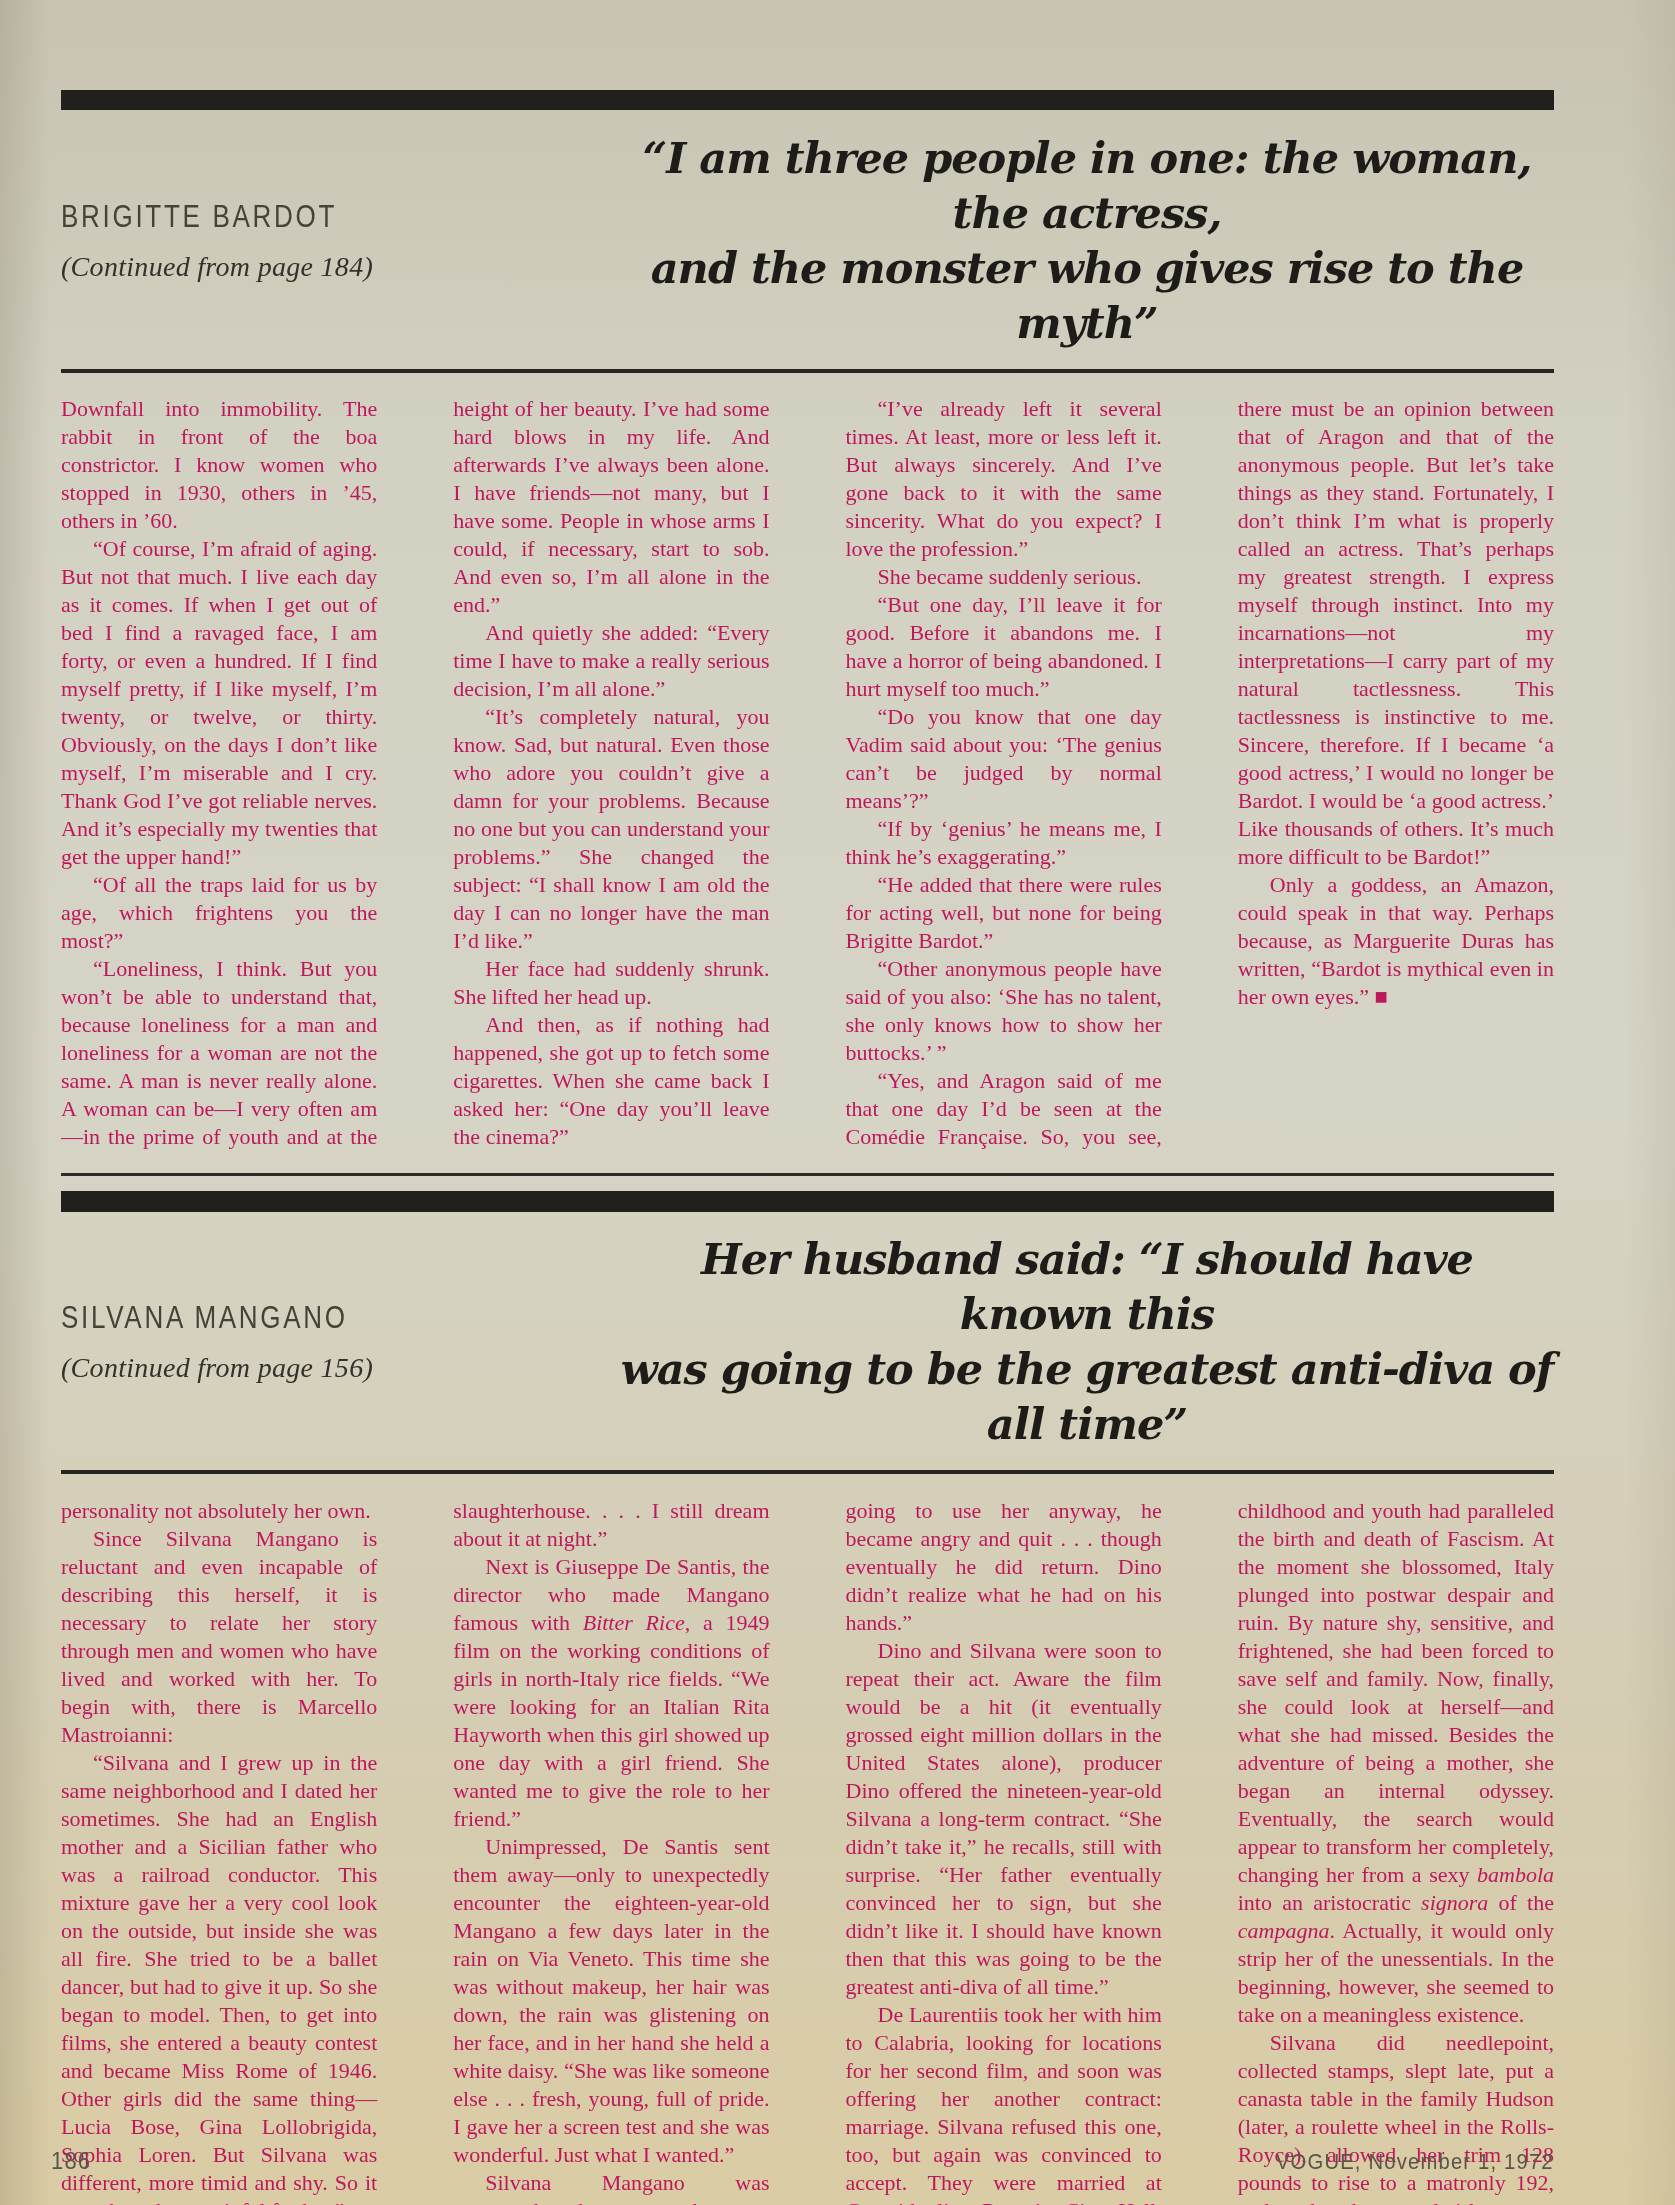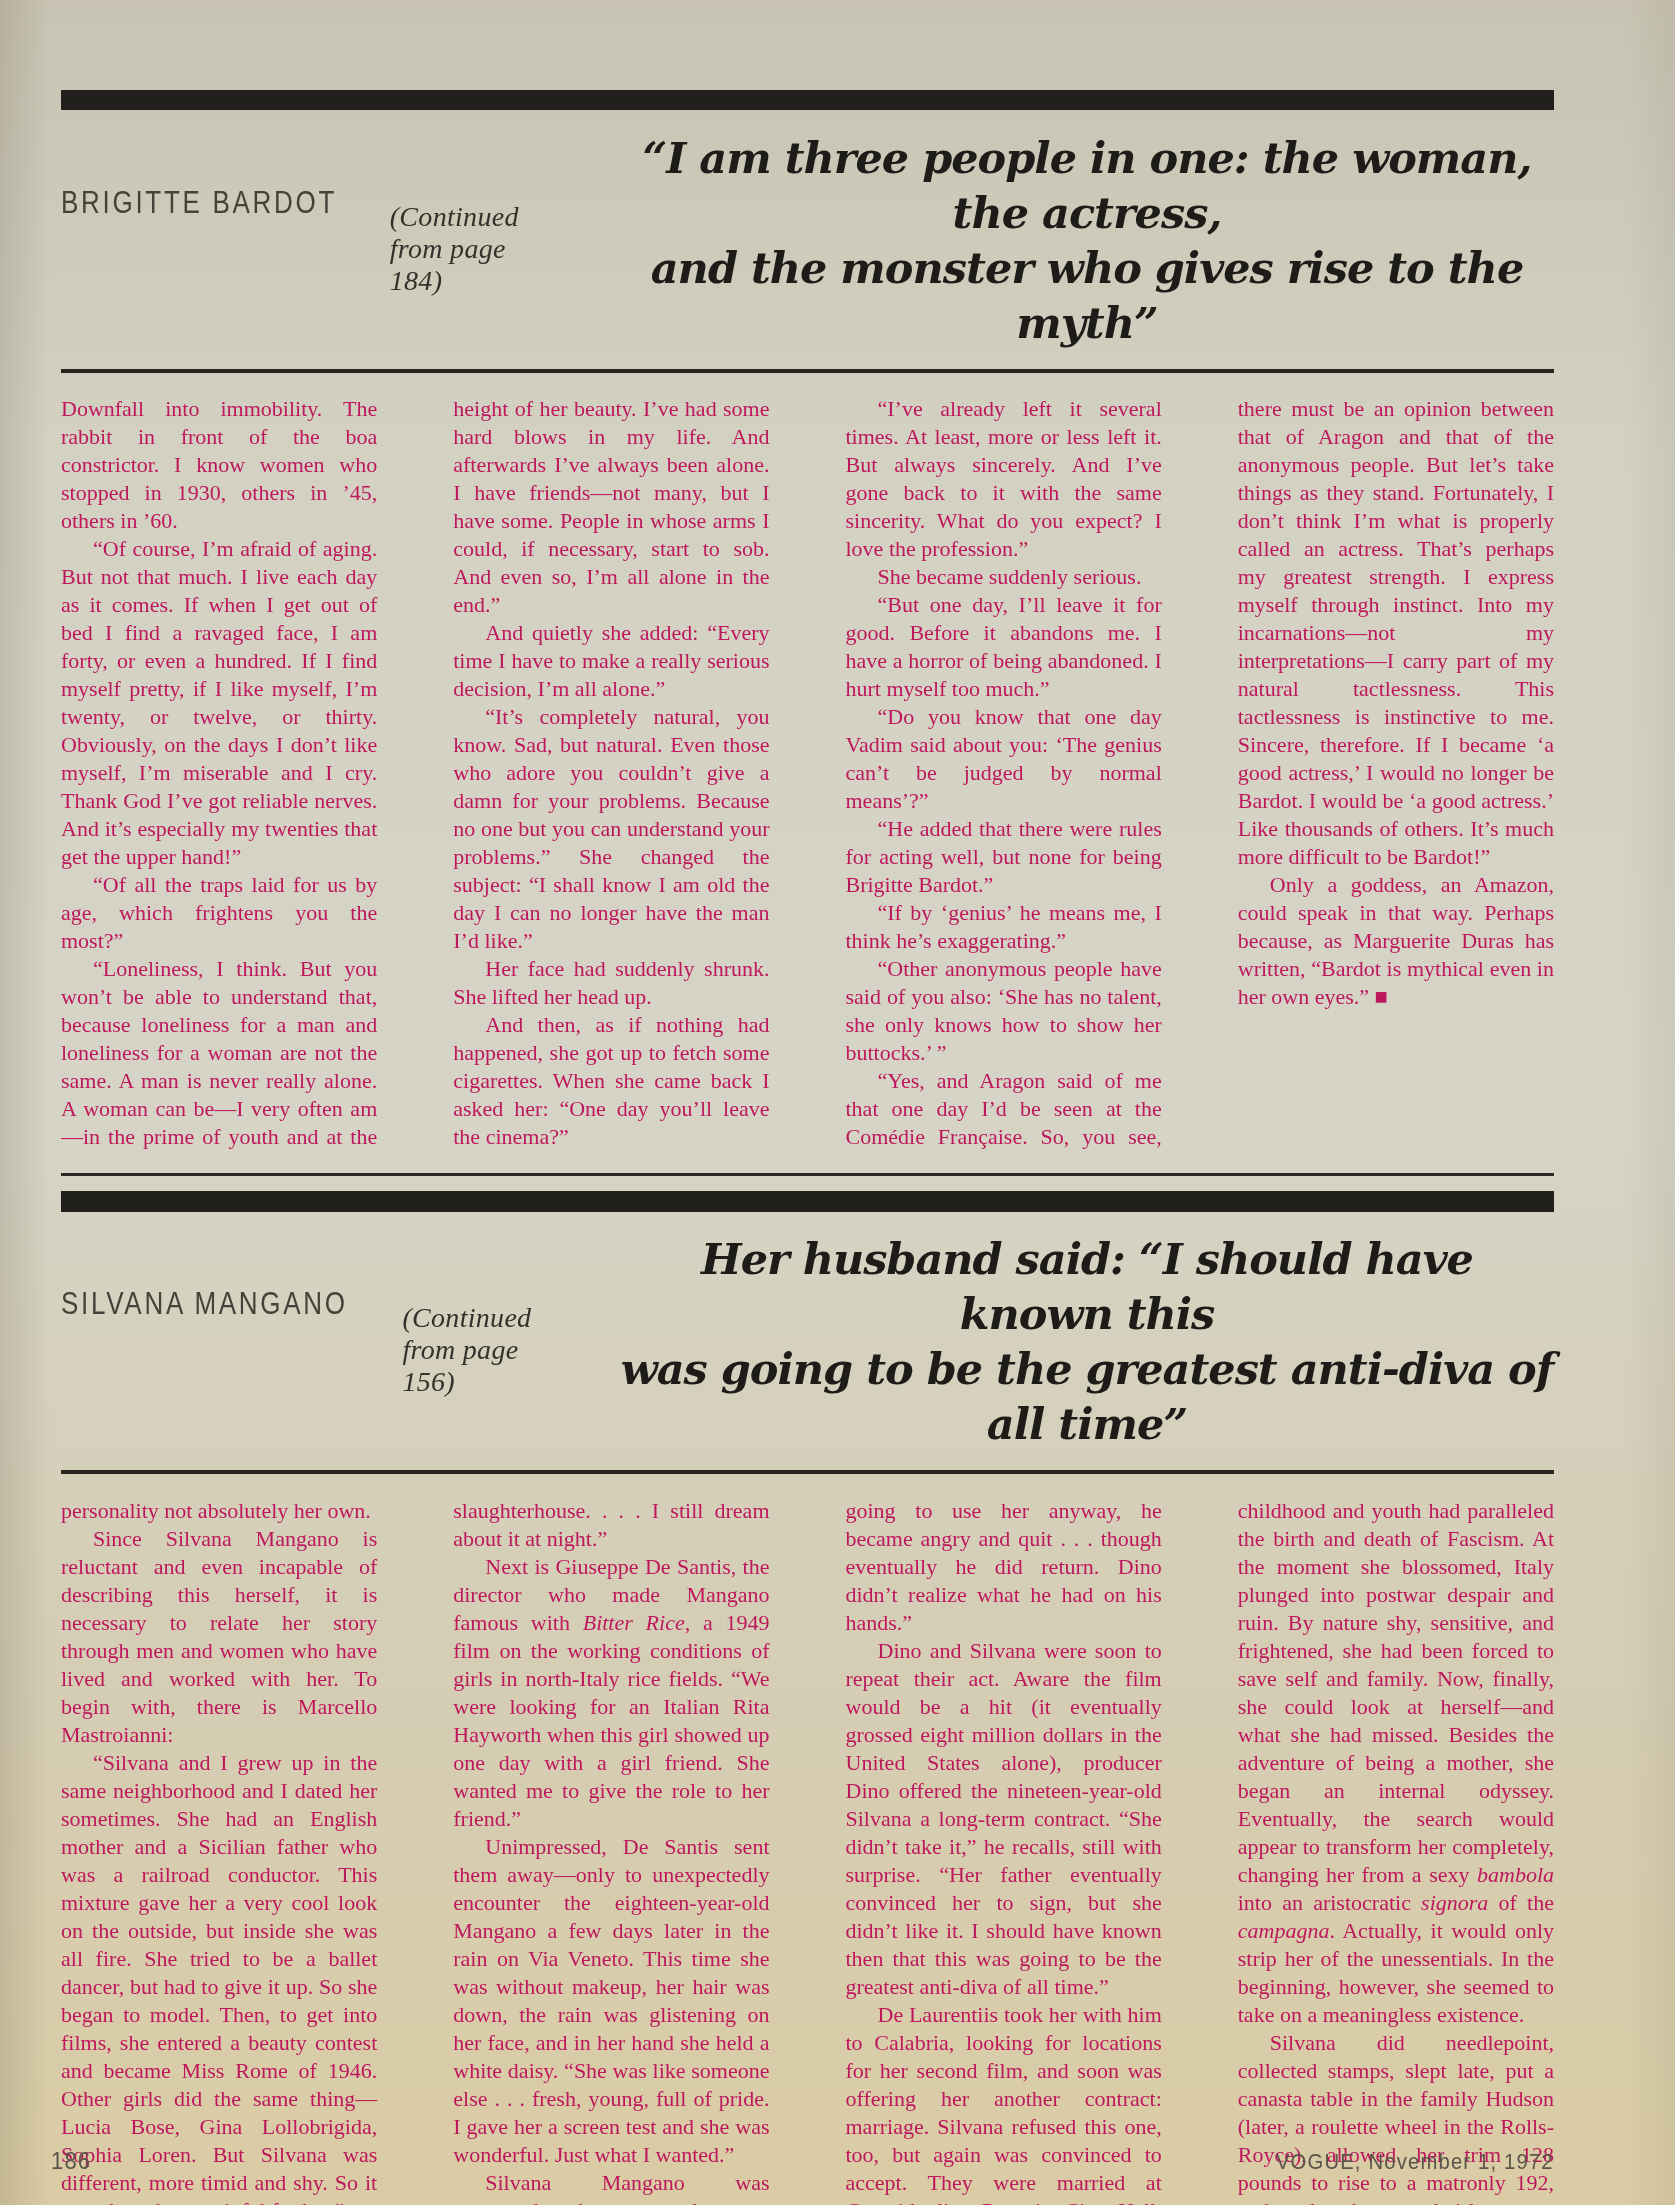--- a/index.html
+++ b/index.html
@@ -12,21 +12,21 @@
   }
   .page { position: relative; width: 1675px; height: 2205px; overflow: hidden; }
   .content { padding: 90px 121px 0 61px; }
 
   .bar { height: 20px; background: #21201c; }
   .bar2 { height: 20.6px; margin-top: 15px; }
   .rule { height: 3.9px; background: #262520; }
   .rule.thin { height: 3.2px; background: #2b2a24; }
 
   .section-head { display: flex; align-items: center; padding: 20.6px 0 18px; }
-  .head-left { width: 387px; flex: none; display: flex; flex-direction: row; justify-content: space-between; }
+  .head-left { width: 387px; flex: none; display: flex; flex-direction: column; justify-content: space-between; }
   .head-title {
     display: inline-block;
     font-family: "Liberation Sans", "DejaVu Sans", sans-serif;
     font-size: 31px; font-weight: 400; letter-spacing: 3.2px; color: #45423a;
     transform: scaleX(.84); transform-origin: left center; white-space: nowrap;
   }
   .head-cont {
     margin-top: 16px;
     font-family: Liberation Serif, serif; font-style: italic;
     font-size: 28px; color: #33312b; letter-spacing: 0.3px;
@@ -82,22 +82,22 @@
           <p>“Of all the traps laid for us by age, which frightens you the most?”</p>
           <p>“Loneliness, I think. But you won’t be able to understand that, because loneliness for a man and loneliness for a woman are not the same. A man is never really alone. A woman can be—I very often am—in the prime of youth and at the height of her beauty. I’ve had some hard blows in my life. And afterwards I’ve always been alone. I have friends—not many, but I have some. People in whose arms I could, if necessary, start to sob. And even so, I’m all alone in the end.”</p>
           <p>And quietly she added: “Every time I have to make a really serious decision, I’m all alone.”</p>
           <p>“It’s completely natural, you know. Sad, but natural. Even those who adore you couldn’t give a damn for your problems. Because no one but you can understand your problems.” She changed the subject: “I shall know I am old the day I can no longer have the man I’d like.”</p>
           <p>Her face had suddenly shrunk. She lifted her head up.</p>
           <p>And then, as if nothing had happened, she got up to fetch some cigarettes. When she came back I asked her: “One day you’ll leave the cinema?”</p>
           <p>“I’ve already left it several times. At least, more or less left it. But always sincerely. And I’ve gone back to it with the same sincerity. What do you expect? I love the profession.”</p>
           <p>She became suddenly serious.</p>
           <p>“But one day, I’ll leave it for good. Before it abandons me. I have a horror of being abandoned. I hurt myself too much.”</p>
           <p>“Do you know that one day Vadim said about you: ‘The genius can’t be judged by normal means’?”</p>
+          <p>“If by ‘genius’ he means me, I think he’s exaggerating.”</p>
           <p>“He added that there were rules for acting well, but none for being Brigitte Bardot.”</p>
-          <p>“If by ‘genius’ he means me, I think he’s exaggerating.”</p>
           <p>“Other anonymous people have said of you also: ‘She has no talent, she only knows how to show her buttocks.’ ”</p>
           <p>“Yes, and Aragon said of me that one day I’d be seen at the Comédie Française. So, you see, there must be an opinion between that of Aragon and that of the anonymous people. But let’s take things as they stand. Fortunately, I don’t think I’m what is properly called an actress. That’s perhaps my greatest strength. I express myself through instinct. Into my incarnations—not my interpretations—I carry part of my natural tactlessness. This tactlessness is instinctive to me. Sincere, therefore. If I became ‘a good actress,’ I would no longer be Bardot. I would be ‘a good actress.’ Like thousands of others. It’s much more difficult to be Bardot!”</p>
           <p>Only a goddess, an Amazon, could speak in that way. Perhaps because, as Marguerite Duras has written, “Bardot is mythical even in her own eyes.” ■</p>
         </div>
       <div class="rule thin"></div>
     </section>
 
     <section>
       <div class="bar bar2"></div>
       <header class="section-head">

